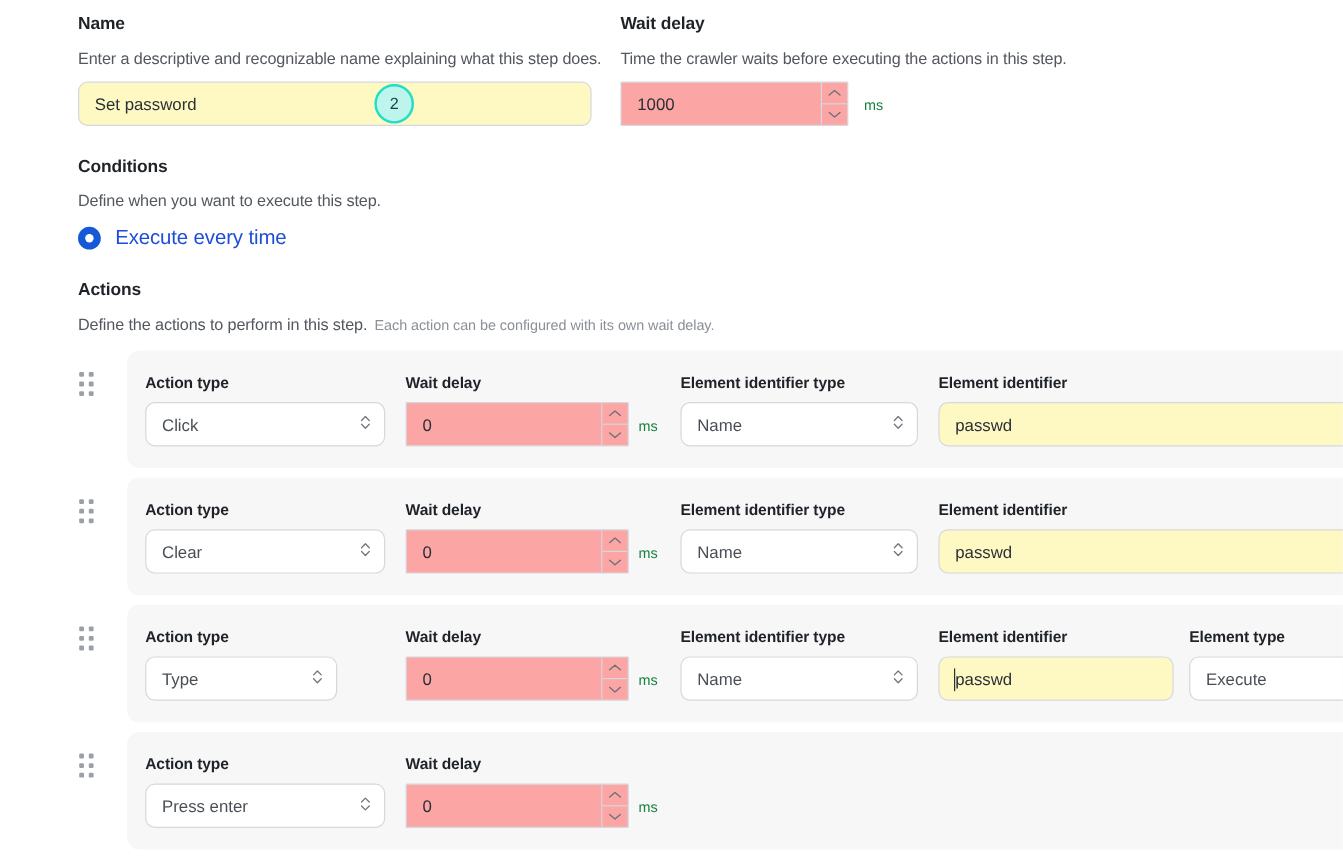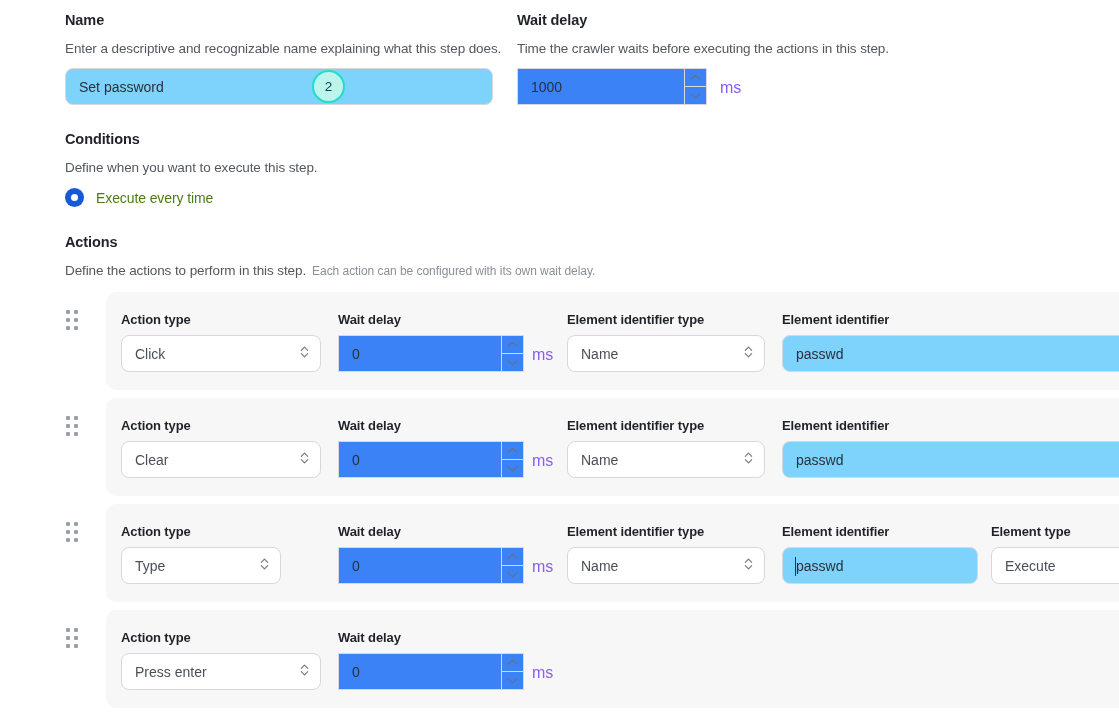--- a/index.html
+++ b/index.html
@@ -32,21 +32,21 @@
   }
   .field-label {
     font-size: 13px;
     font-weight: bold;
     color: #1f2328;
     letter-spacing: -0.1px;
   }
 
   
   .txt-input {
-    background: #7dd3fc;
+    background: #fef9c3;
     border: 1px solid #d5d8dc;
     border-radius: 8px;
     height: 37px;
     display: flex;
     align-items: center;
     padding: 0 13px;
     font-size: 14px;
     color: #2b3038;
     position: relative;
   }
@@ -70,21 +70,21 @@
     align-items: center;
     justify-content: space-between;
     padding: 0 11px 0 13px;
     font-size: 14px;
     color: #4a4f57;
   }
   .sel .updown { flex: 0 0 auto; }
 
   
   .num {
-    background: #3b82f6;
+    background: #fca5a5;
     border: 1px solid #d5d8dc;
     border-radius: 1px;
     height: 37px;
     display: flex;
     align-items: stretch;
     overflow: hidden;
   }
   .num .val {
     flex: 1 1 auto;
     display: flex;
@@ -100,22 +100,22 @@
     flex-direction: column;
   }
   .num .spin > div {
     flex: 1 1 50%;
     display: flex;
     align-items: center;
     justify-content: center;
   }
   .num .spin > div:first-child { border-bottom: 1px solid #d5d8dc; }
   .unit {
-    font-size: 16px;
-    color: #8b5cf6;
+    font-size: 12px;
+    color: #15803d;
   }
 
   
   .badge {
     width: 33px; height: 33px;
     border-radius: 50%;
     background: #bdf5ec;
     border: 2px solid #21dec6;
     display: flex;
     align-items: center;
@@ -130,21 +130,21 @@
     width: 19px; height: 19px;
     border-radius: 50%;
     display: flex; align-items: center; justify-content: center;
     flex: 0 0 auto;
   }
   .radio.on { background: #1659d6; }
   .radio.on::after {
     content: ""; width: 7px; height: 7px; border-radius: 50%; background: #fff;
   }
   .radio.off { border: 1.5px solid #cdd1d7; background: #fff; }
-  .radio-label { font-size: 14px; color: #4d7c0f; margin-left: 12px; letter-spacing: -0.1px; }
+  .radio-label { font-size: 17px; color: #1d4ed8; margin-left: 12px; letter-spacing: -0.1px; }
 
   
   .card {
     position: absolute;
     left: 60px;
     width: 1050px;
     background: #f7f7f8;
     border-radius: 10px;
   }
   .grip {

